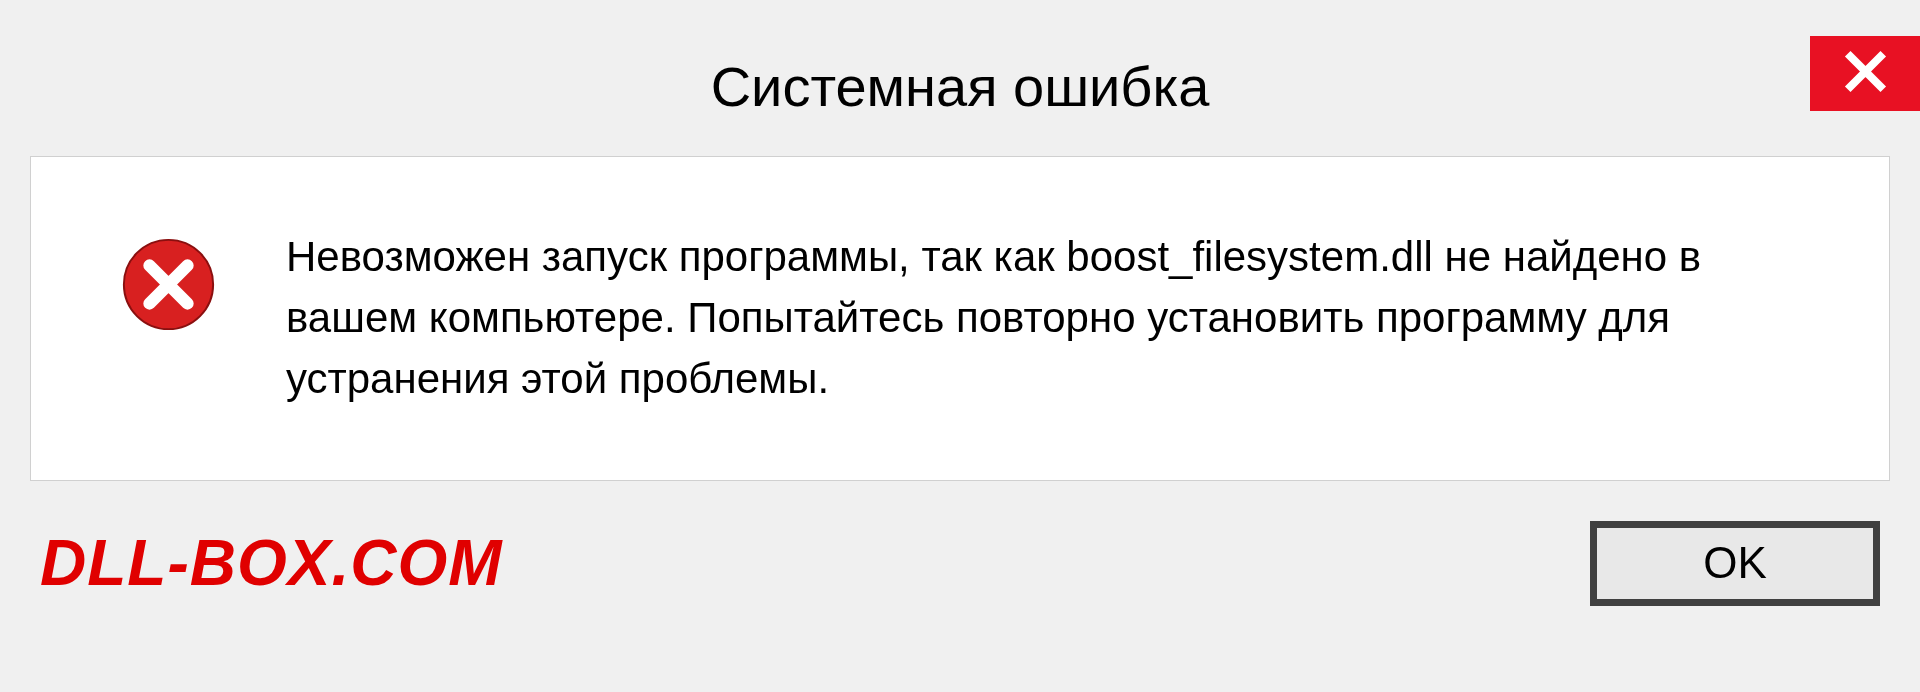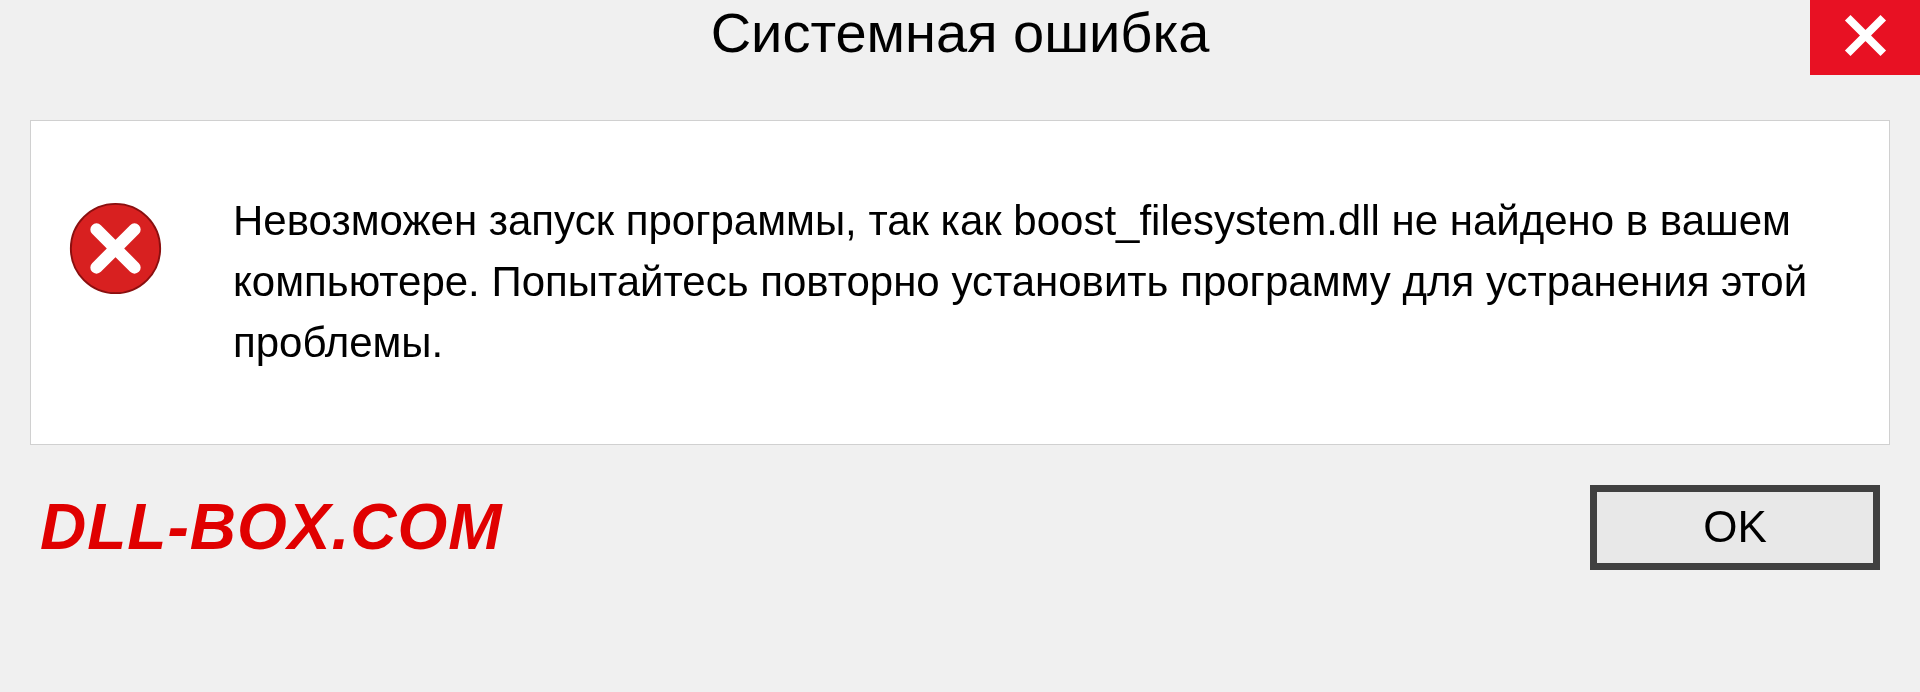--- a/index.html
+++ b/index.html
@@ -16,23 +16,25 @@
       overflow: hidden;
     }
     .dialog {
       width: 100%;
       height: 100%;
       background: #f0f0f0;
       position: relative;
     }
     .titlebar {
       display: flex;
+      align-items: center;
       justify-content: center;
       height: 100px;
       position: relative;
+      margin-top: 36px;
     }
     .title {
       font-size: 56px;
       color: #000;
       font-weight: normal;
     }
     .close-button {
       position: absolute;
       right: 0;
       top: 0;
@@ -45,21 +47,21 @@
       cursor: pointer;
     }
     .close-button svg {
       width: 45px;
       height: 45px;
     }
     .content-box {
       margin: 20px 30px 30px 30px;
       background: #ffffff;
       border: 1px solid #d0d0d0;
-      padding: 70px 60px 70px 37px;
+      padding: 70px 60px 70px 90px;
       display: flex;
       align-items: flex-start;
       gap: 70px;
     }
     .error-icon-wrap {
       flex-shrink: 0;
       width: 95px;
       height: 95px;
       margin-top: 10px;
     }

